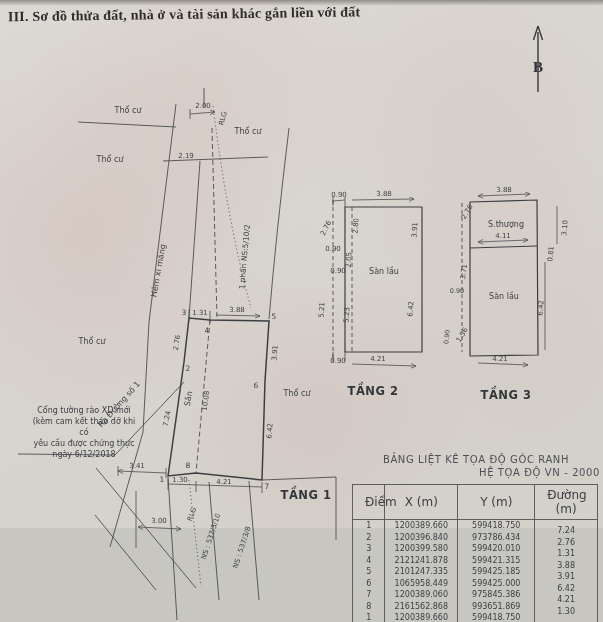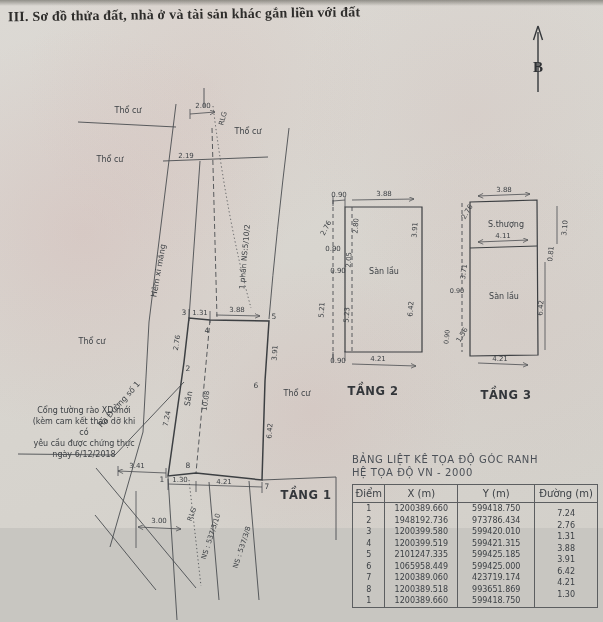--- a/index.html
+++ b/index.html
@@ -17,27 +17,27 @@
   .title{position:absolute;left:8px;top:6px;width:470px;
     font-family:"Liberation Serif","DejaVu Serif",serif;font-weight:bold;font-size:14px;
     color:#2e2d2b;transform:rotate(-0.8deg);letter-spacing:.2px;}
   .note{position:absolute;left:28px;top:405px;width:112px;text-align:center;
     font-size:8px;line-height:11px;color:#3d4145;}
   svg text{font-family:"DejaVu Sans",sans-serif;fill:#3e4246;}
   .s7{font-size:7px;} .s75{font-size:7.5px;} .s8{font-size:8px;} .s65{font-size:6.5px;}
   .fl{font-size:11.5px;font-weight:bold;fill:#33363a;letter-spacing:.5px;}
   .north-b{font-family:"Liberation Serif","DejaVu Serif",serif;font-size:15px;font-weight:bold;fill:#2f3134;}
   .coord{position:absolute;left:352px;top:454px;width:248px;color:#45494e;}
-  .coord .t1{text-align:left;font-size:10px;letter-spacing:.6px;color:#4b5057;}
-  .coord .t2{text-align:left;font-size:10px;letter-spacing:.6px;color:#4b5057;margin-top:2px;}
+  .coord .t1{text-align:center;font-size:10px;letter-spacing:.6px;color:#4b5057;}
+  .coord .t2{text-align:right;font-size:10px;letter-spacing:.6px;color:#4b5057;margin-top:2px;}
   table.ct{border-collapse:collapse;margin-top:6px;width:246px;table-layout:fixed;
     font-size:8px;color:#3c4045;}
   table.ct,table.ct th,table.ct td{border:1px solid #5c5e60;}
   table.ct td{border-top:none;border-bottom:none;}
-  table.ct th{font-weight:normal;font-size:10px;padding:3px 0;}
+  table.ct th{font-weight:normal;font-size:12px;padding:3px 12px;}
   table.ct td{padding:0 2px;text-align:center;height:11.5px;}
   table.ct col.c1{width:32px;} table.ct col.c2{width:72px;} table.ct col.c3{width:76px;} table.ct col.c4{width:62px;}
   td.canh div{transform:translateY(5px);}
 </style>
 </head>
 <body>
 
 <div class="page">
 
   <div class="title">III. Sơ đồ thửa đất, nhà ở và tài sản khác gắn liền với đất</div>
@@ -214,37 +214,37 @@
         <tr>
             <td>1</td>
             <td>1200389.660</td>
             <td>599418.750</td>
             <td class="canh">
               <div>7.24</div>
             </td>
           </tr>
         <tr>
             <td>2</td>
-            <td>1948192.736</td>
+            <td>1200396.840</td>
             <td>973786.434</td>
             <td class="canh">
               <div>2.76</div>
             </td>
           </tr>
         <tr>
             <td>3</td>
             <td>1200399.580</td>
             <td>599420.010</td>
             <td class="canh">
               <div>1.31</div>
             </td>
           </tr>
         <tr>
             <td>4</td>
-            <td>1200399.519</td>
+            <td>2121241.878</td>
             <td>599421.315</td>
             <td class="canh">
               <div>3.88</div>
             </td>
           </tr>
         <tr>
             <td>5</td>
             <td>2101247.335</td>
             <td>599425.185</td>
             <td class="canh">
@@ -255,28 +255,28 @@
             <td>6</td>
             <td>1065958.449</td>
             <td>599425.000</td>
             <td class="canh">
               <div>6.42</div>
             </td>
           </tr>
         <tr>
             <td>7</td>
             <td>1200389.060</td>
-            <td>423719.174</td>
+            <td>975845.386</td>
             <td class="canh">
               <div>4.21</div>
             </td>
           </tr>
         <tr>
             <td>8</td>
-            <td>1200389.518</td>
+            <td>2161562.868</td>
             <td>993651.869</td>
             <td class="canh">
               <div>1.30</div>
             </td>
           </tr>
         <tr>
             <td>1</td>
             <td>1200389.660</td>
             <td>599418.750</td>
             <td class="canh">

